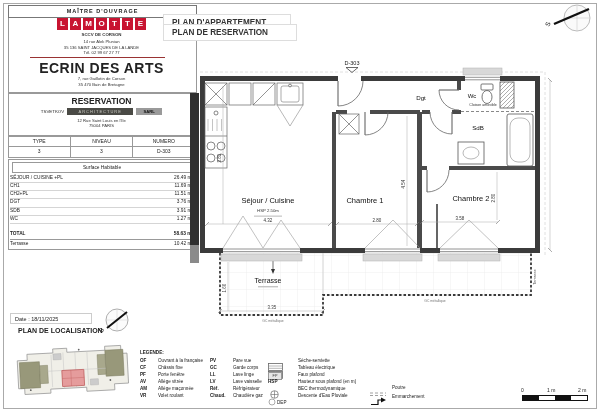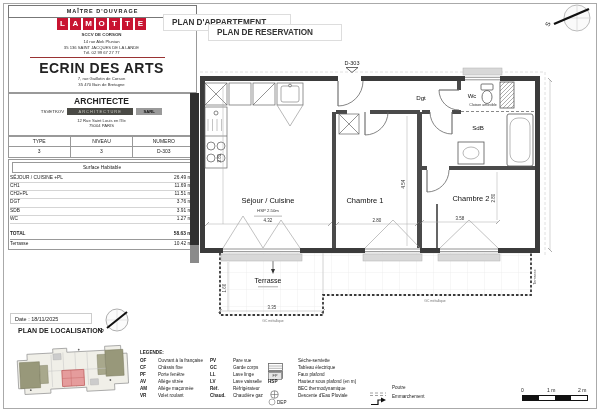--- a/index.html
+++ b/index.html
@@ -77,21 +77,21 @@
   <div class="abs tiny-b ctr" style="left:8px;top:32px;width:187px;">SCCV DE CORSON</div>
   <div class="abs tiny ctr" style="left:8px;top:39px;width:187px;">14 rue Alek Plunian</div>
   <div class="abs tiny ctr" style="left:8px;top:44.5px;width:187px;">35 136 SAINT JACQUES DE LA LANDE</div>
   <div class="abs tiny ctr" style="left:8px;top:50px;width:187px;">Tél. 02 99 67 27 77</div>
   <div class="abs redrule"></div>
   <div class="abs project ctr">ECRIN DES ARTS</div>
   <div class="abs tiny ctr" style="left:8px;top:76px;width:187px;">7, rue Guillotin de Corson</div>
   <div class="abs tiny ctr" style="left:8px;top:81.5px;width:187px;">35 470 Bain de Bretagne</div>
 
   <div class="abs panel-box2"></div>
-  <div class="abs arch-head ctr">ARCHITECTE</div>
+  <div class="abs arch-head ctr">RESERVATION</div>
   <div class="abs arch-row">
     <span>TSVETKOV</span>
     <span class="arch-band">ARCHITECTURE</span>
     <span class="arch-sarl">SARL</span>
   </div>
   <div class="abs tiny ctr" style="left:8px;top:117.5px;width:187px;">12 Rue Saint Louis en l'Ile</div>
   <div class="abs tiny ctr" style="left:8px;top:122.5px;width:187px;">75004 PARIS</div>
 
   <div class="abs utable">
     <div class="urow">
@@ -135,21 +135,21 @@
   <div class="abs srow bold" style="top:230px;border-bottom:none;">
     <span>TOTAL</span>
     <span class="v">58.63 m²</span>
   </div>
   <div class="abs srow" style="top:238.6px;border-top:0.5px solid #999;border-bottom:none;">
     <span>Terrasse</span>
     <span class="v">10.42 m²</span>
   </div>
 
   <div class="abs title-box" style="left:163px;top:6px;width:118px;margin-top:8px;">PLAN D'APPARTEMENT</div>
-  <div class="abs title-box" style="left:163px;top:24px;width:124px;margin-left:45px;">PLAN DE RESERVATION</div>
+  <div class="abs title-box" style="left:163px;top:24px;width:124px;">PLAN DE RESERVATION</div>
 
 
   <div class="abs dark-strip1"></div>
   <div class="abs dark-strip2"></div>
 
   <svg class="abs" style="left:195px;top:0;" width="405" height="345" viewBox="0 0 405 345">
     <defs>
       <pattern id="tiles" width="17" height="17" patternUnits="userSpaceOnUse">
         <path d="M17 0H0V17" stroke="#e2e2e2" stroke-width="0.6" fill="none"></path>
       </pattern>

